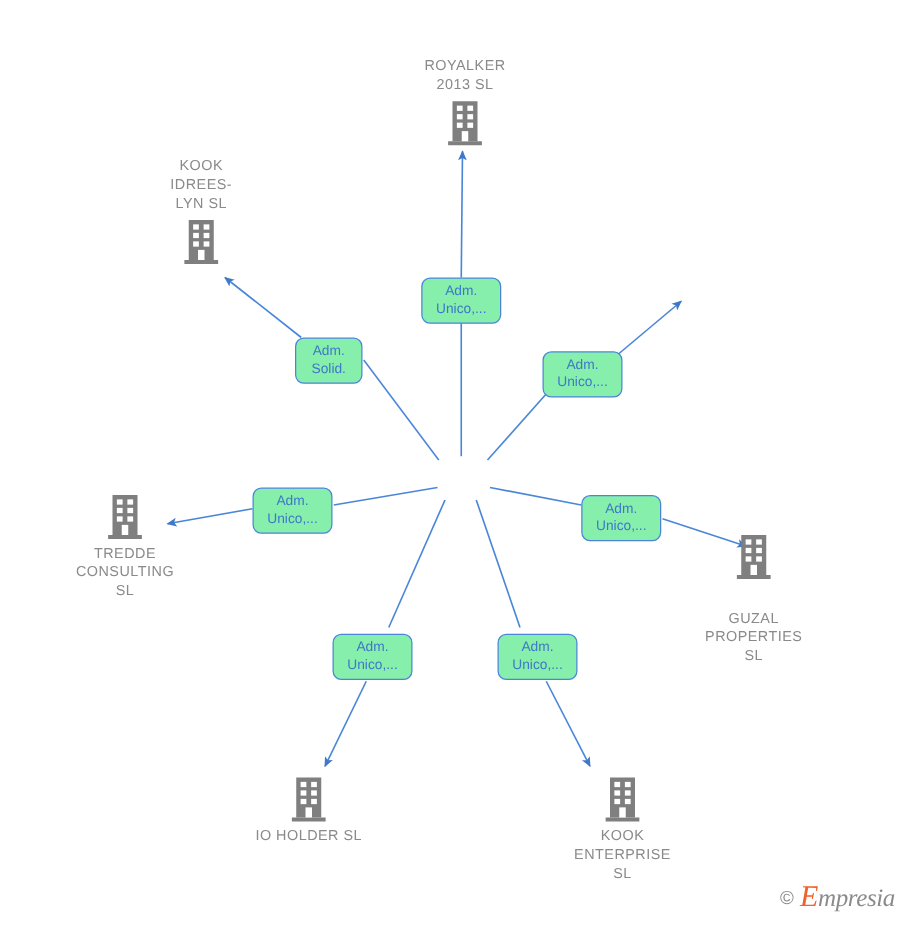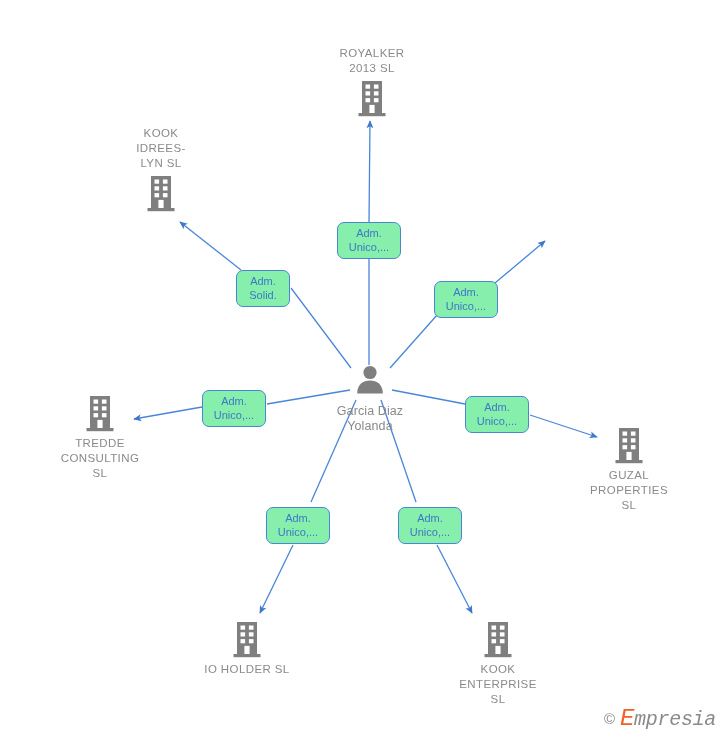--- a/index.html
+++ b/index.html
@@ -86,21 +86,21 @@
     align-items: center;
     gap: 5px;
     font-size: 19px;
     color: #8a8a8a;
   }
   #watermark .copy {
     font-size: 15px;
     color: #8a8a8a;
   }
   #watermark .brand {
-    font-family: Liberation Mono, monospace;
+    font-family: Liberation Serif, serif;
     font-style: italic;
     font-size: 20px;
     color: #8a8a8a;
     letter-spacing: -0.3px;
   }
   #watermark .brand .e {
     color: #f0622a;
     font-size: 24px;
   }
 </style>
@@ -145,30 +145,20 @@
       <path d="M356,400 L311,502" stroke="#4a86d8" stroke-width="1.3" fill="none"></path>
       <path d="M293,545 L260,613" stroke="#4a86d8" stroke-width="1.3" fill="none" marker-end="url(#arrow)"></path>
     </g>
 
     <g>
       <path d="M381,400 L416,502" stroke="#4a86d8" stroke-width="1.3" fill="none"></path>
       <path d="M437,545 L472,613" stroke="#4a86d8" stroke-width="1.3" fill="none" marker-end="url(#arrow)"></path>
     </g>
   </svg>
 
-  <div class="node person label-below" style="left:370px; top:362px;">
-    <span class="icon-wrap">
-      <svg viewBox="0 0 34 34" width="34" height="34" xmlns="http://www.w3.org/2000/svg">
-        <circle cx="17" cy="10.5" r="6.6" fill="#7f7f7f"></circle>
-        <path d="M4.2,31.5 C4.2,22.6 9.9,18.6 17,18.6 C24.1,18.6 29.8,22.6 29.8,31.5 Z" fill="#7f7f7f"></path>
-      </svg>
-    </span>
-    <span class="label">Garcia Diaz
-Yolanda</span>
-  </div>
 
   <div class="node company label-above" style="left:372px; top:46px;">
     <span class="label">ROYALKER
 2013  SL</span>
     <span class="icon-wrap">
       <svg viewBox="0 0 34 38" width="34" height="38" xmlns="http://www.w3.org/2000/svg">
         <g fill="#7f7f7f">
           <rect x="7" y="2" width="20" height="32"></rect>
           <rect x="3.5" y="34" width="27" height="3.2"></rect>
         </g>
@@ -225,21 +215,21 @@
           <rect x="18.9" y="19.1" width="4.6" height="4.2"></rect>
           <rect x="14.4" y="25.9" width="5.2" height="8.1"></rect>
         </g>
       </svg>
     </span>
     <span class="label">TREDDE
 CONSULTING
 SL</span>
   </div>
 
-  <div class="node company label-below" style="left:629px; top:426px;">
+  <div class="node company label-below" style="left:603px; top:426px;gap:20px;">
     <span class="icon-wrap">
       <svg viewBox="0 0 34 38" width="34" height="38" xmlns="http://www.w3.org/2000/svg">
         <g fill="#7f7f7f">
           <rect x="7" y="2" width="20" height="32"></rect>
           <rect x="3.5" y="34" width="27" height="3.2"></rect>
         </g>
         <g fill="#ffffff">
           <rect x="10.5" y="5.5" width="4.6" height="4.2"></rect>
           <rect x="18.9" y="5.5" width="4.6" height="4.2"></rect>
           <rect x="10.5" y="12.3" width="4.6" height="4.2"></rect>

